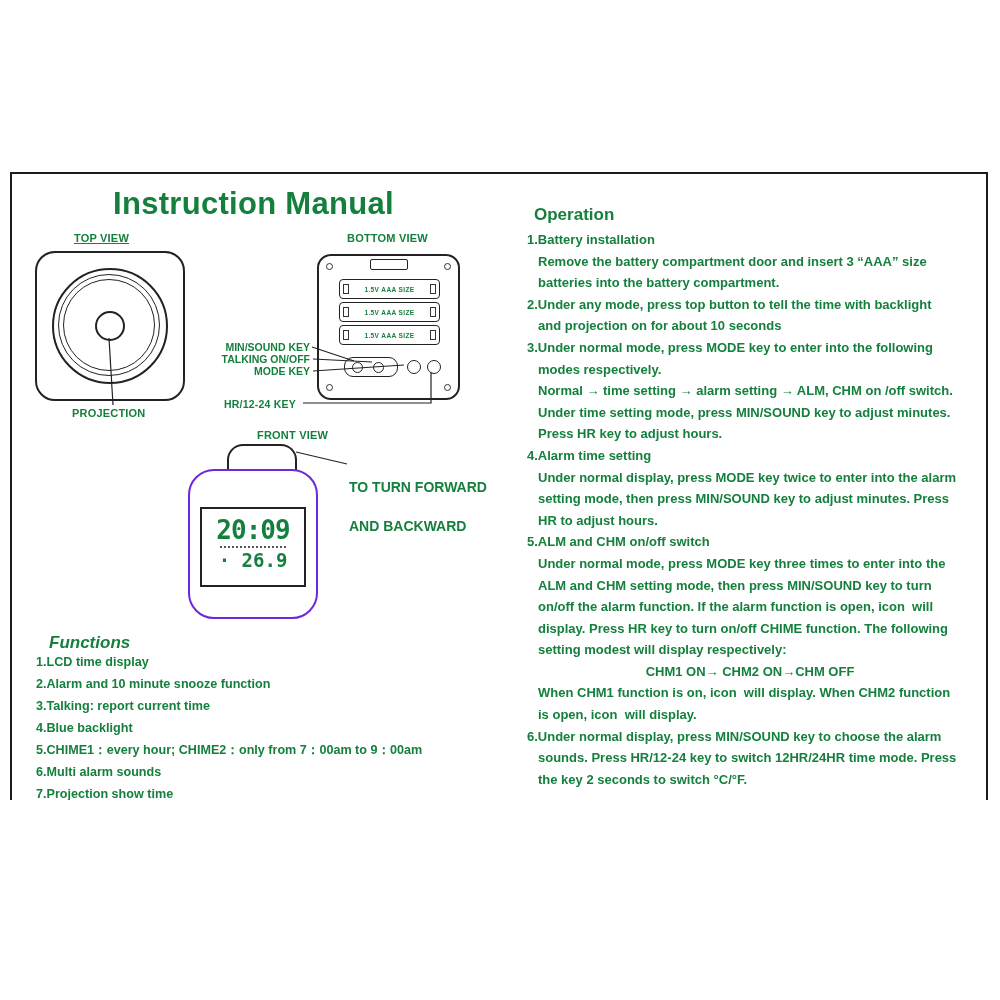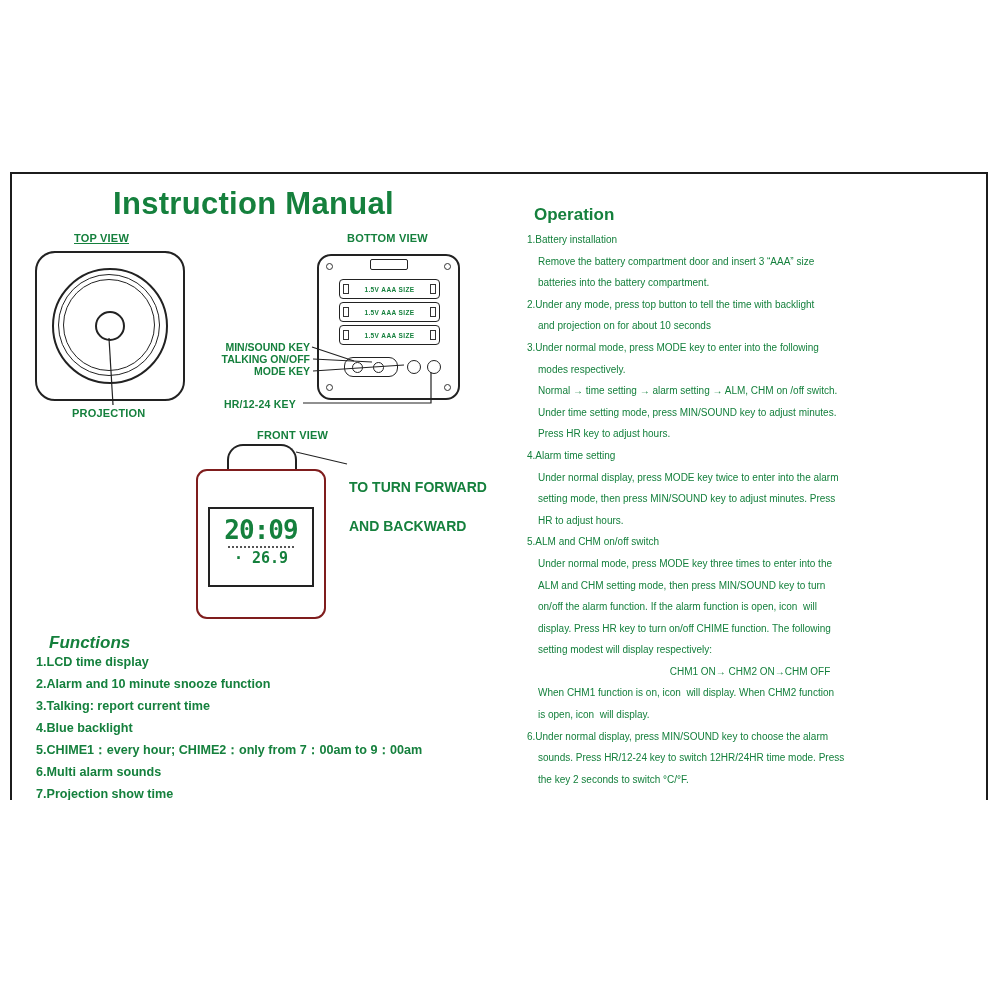--- a/index.html
+++ b/index.html
@@ -42,34 +42,34 @@
   .sc3{left:88px;top:104px;width:12px;height:12px;}
   .sc4{left:108px;top:104px;width:12px;height:12px;}
   .key-labels{position:absolute;left:200px;top:341px;width:110px;text-align:right;
               font-size:10.5px;font-weight:bold;line-height:12px;}
   .hr-label{left:224px;top:398px;font-size:10.5px;}
 
   
   .front-view-label{left:209px;top:429px;margin-left:48px;}
   .fv-dome{position:absolute;left:227px;top:444px;width:66px;height:25px;border:2px solid #222;
            border-bottom:none;border-radius:16px 16px 0 0;background:transparent;}
-  .fv-body{position:absolute;left:196px;top:469px;width:126px;height:146px;border:2px solid #7f1d1d;border-radius:11px;}
+  .fv-body{position:absolute;left:188px;top:469px;width:126px;height:146px;border:2px solid #6d28d9;border-radius:26px;}
   .lcd{position:absolute;left:10px;top:36px;width:102px;height:76px;border:2px solid #222;}
   .lcd-time{font-family:"DejaVu Sans Mono",monospace;font-weight:bold;font-size:26px;
             text-align:center;margin-top:6px;letter-spacing:-1px;}
   .lcd-sep{margin:1px auto 0;width:64%;border-top:2px dotted #555;}
-  .lcd-temp{font-family:"DejaVu Sans Mono",monospace;font-weight:bold;font-size:15px;text-align:center;margin-top:1px;}
+  .lcd-temp{font-family:"DejaVu Sans Mono",monospace;font-weight:bold;font-size:19px;text-align:center;margin-top:1px;}
   .turn-note{position:absolute;left:349px;top:455px;font-size:14px;font-weight:bold;line-height:13px;white-space:pre;}
 
   
   .fn-list{position:absolute;left:36px;top:651px;width:460px;font-size:12.6px;font-weight:bold;}
   .fn-item{height:22px;line-height:22px;white-space:pre;}
 
   
-  .op-text{position:absolute;left:527px;top:229px;width:446px;font-size:10px;font-weight:normal;}
+  .op-text{position:absolute;left:527px;top:229px;width:446px;font-size:13px;font-weight:bold;}
   .op-line{height:21.6px;line-height:21.6px;white-space:pre;}
   .op-line.cont{padding-left:11px;}
   .op-line.center{padding-left:0;text-align:center;}
 
   .lines-svg{position:absolute;left:0;top:0;pointer-events:none;}
 </style>
 </head>
 <body>
 
 <div class="page">

